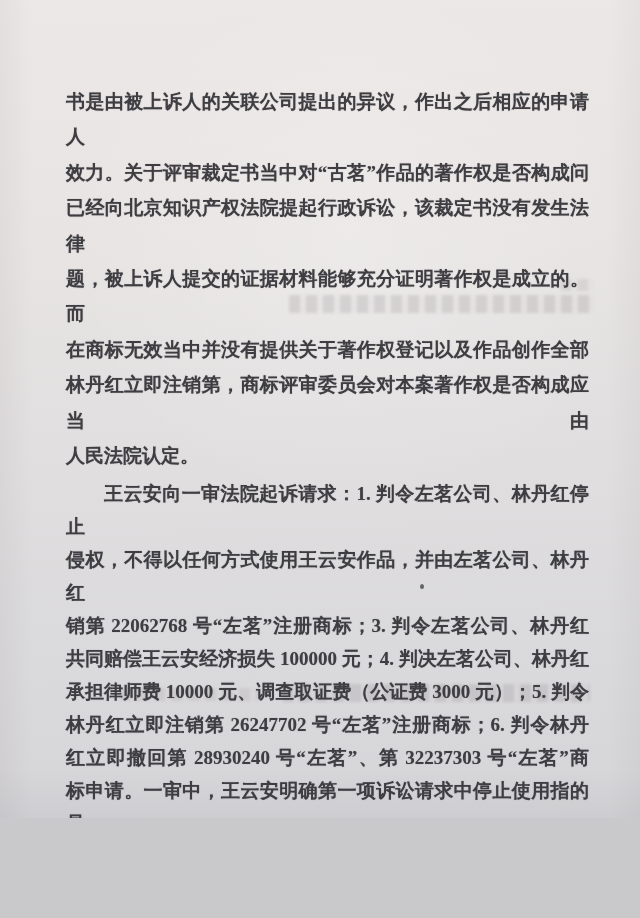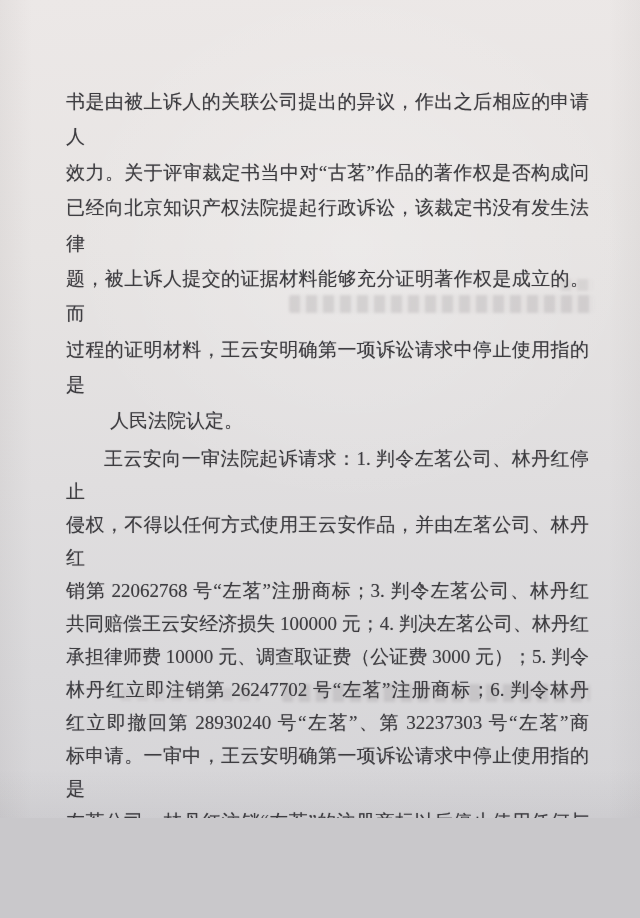--- a/index.html
+++ b/index.html
@@ -8,20 +8,21 @@
     background: #c9c8cb;
   }
   .page {
     position: relative;
     width: 640px;
     height: 818px;
     overflow: hidden;
     background:
       linear-gradient(178deg, #ece8e7 0%, #e7e4e3 30%, #e0dedf 58%, #dad9db 80%, #d5d4d7 100%);
     font-family: "Liberation Serif", "DejaVu Serif", serif;
+    font-weight: bold;
   }
   
   .page::before {
     content: "";
     position: absolute;
     inset: 0;
     background:
       radial-gradient(ellipse 70% 50% at 55% 30%, rgba(255,255,255,0.22), rgba(255,255,255,0) 65%),
       linear-gradient(90deg, rgba(70,60,60,0.05) 0%, rgba(70,60,60,0) 5%, rgba(70,60,60,0) 95%, rgba(70,60,60,0.04) 100%),
       linear-gradient(0deg, rgba(60,60,70,0.05) 0%, rgba(60,60,70,0) 6%);
@@ -39,21 +40,21 @@
   }
   .line {
     text-align: justify;
     text-align-last: justify;
     text-justify: inter-character;
     white-space: normal;
   }
   .para-1 .line { line-height: 35.4px; }
   .para-2 .line, .para-3 .line { line-height: 33px; }
   .para-2 { margin-top: 4px; }
-  .line.end { text-align-last: left; margin-left: 44px; }
+  .line.end { text-align-last: left; }
   .line.indent { text-indent: 38px; }
 
   .page-number {
     position: absolute;
     top: 824px;
     left: 494px;
     width: 70px;
     font-size: 17px;
     letter-spacing: 3px;
     color: #4b494c;
@@ -100,21 +101,22 @@
   <div class="bleed bleed-2b"></div>
   <div class="ink-dot"></div>
 
   <div class="text-column">
 
     <div class="para para-1">
       <div class="line">书是由被上诉人的关联公司提出的异议，作出之后相应的申请人</div>
       <div class="line">效力。关于评审裁定书当中对“古茗”作品的著作权是否构成问</div>
       <div class="line">已经向北京知识产权法院提起行政诉讼，该裁定书没有发生法律</div>
       <div class="line">题，被上诉人提交的证据材料能够充分证明著作权是成立的。而</div>
-      <div class="line">过程的证明材料，王云安明确第一项诉讼请求中停止使用指的是</div>
+      <div class="line">在商标无效当中并没有提供关于著作权登记以及作品创作全部</div>
+      <div class="line">林丹红立即注销第，商标评审委员会对本案著作权是否构成应当由</div>
       <div class="line end">人民法院认定。</div>
     </div>
 
     <div class="para para-2">
       <div class="line indent">王云安向一审法院起诉请求：1. 判令左茗公司、林丹红停止</div>
       <div class="line">侵权，不得以任何方式使用王云安作品，并由左茗公司、林丹红</div>
       <div class="line">销第 22062768 号“左茗”注册商标；3. 判令左茗公司、林丹红</div>
       <div class="line">共同赔偿王云安经济损失 100000 元；4. 判决左茗公司、林丹红</div>
       <div class="line">承担律师费 10000 元、调查取证费（公证费 3000 元）；5. 判令</div>
       <div class="line">林丹红立即注销第 26247702 号“左茗”注册商标；6. 判令林丹</div>

